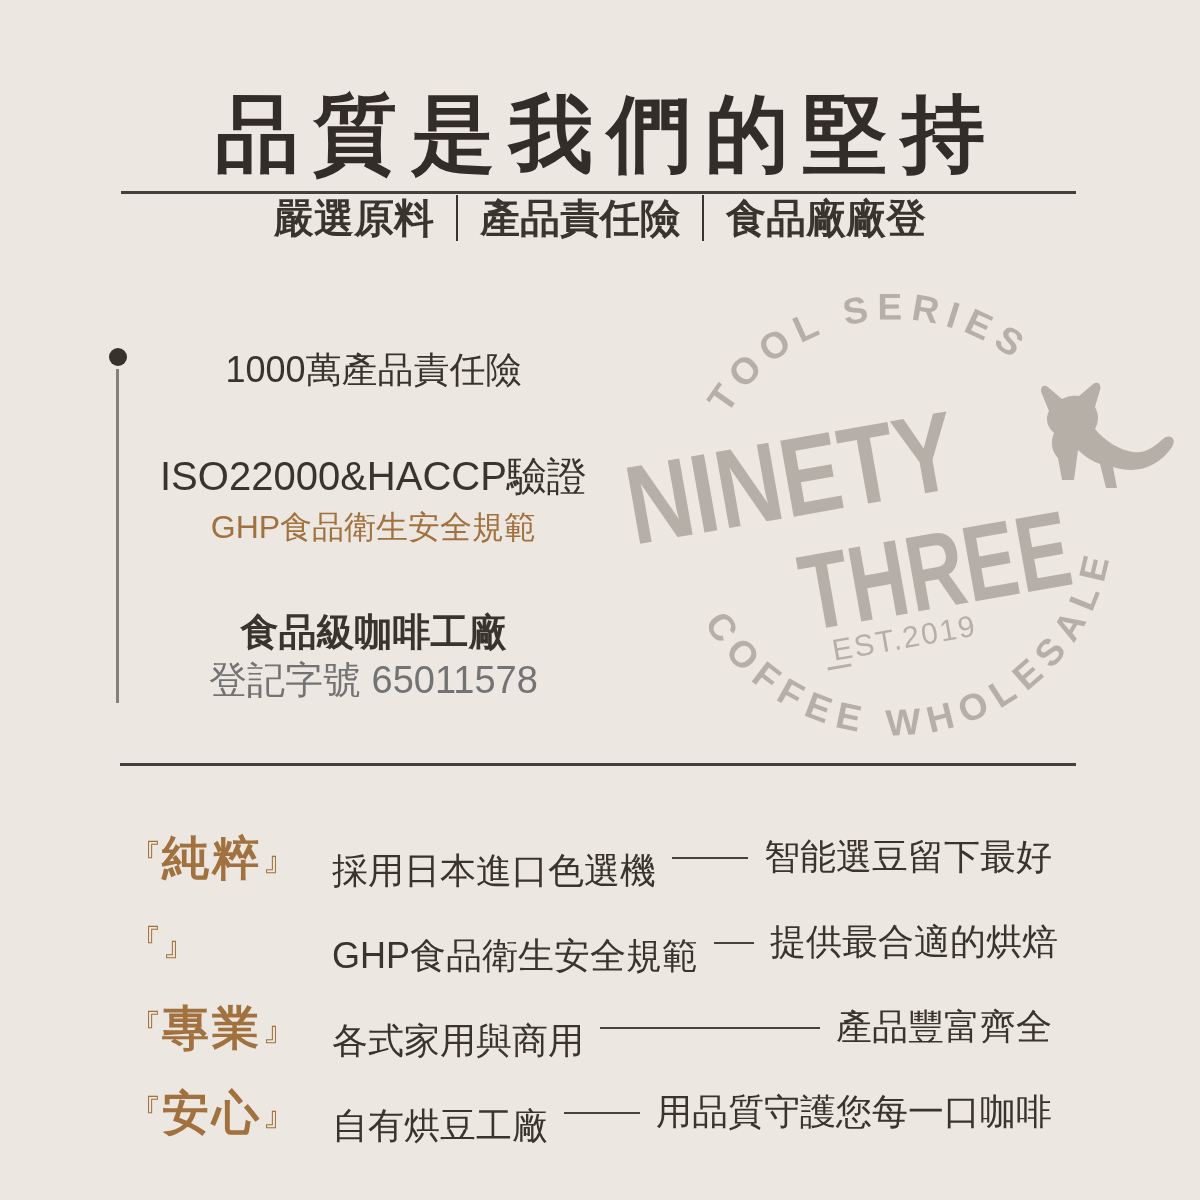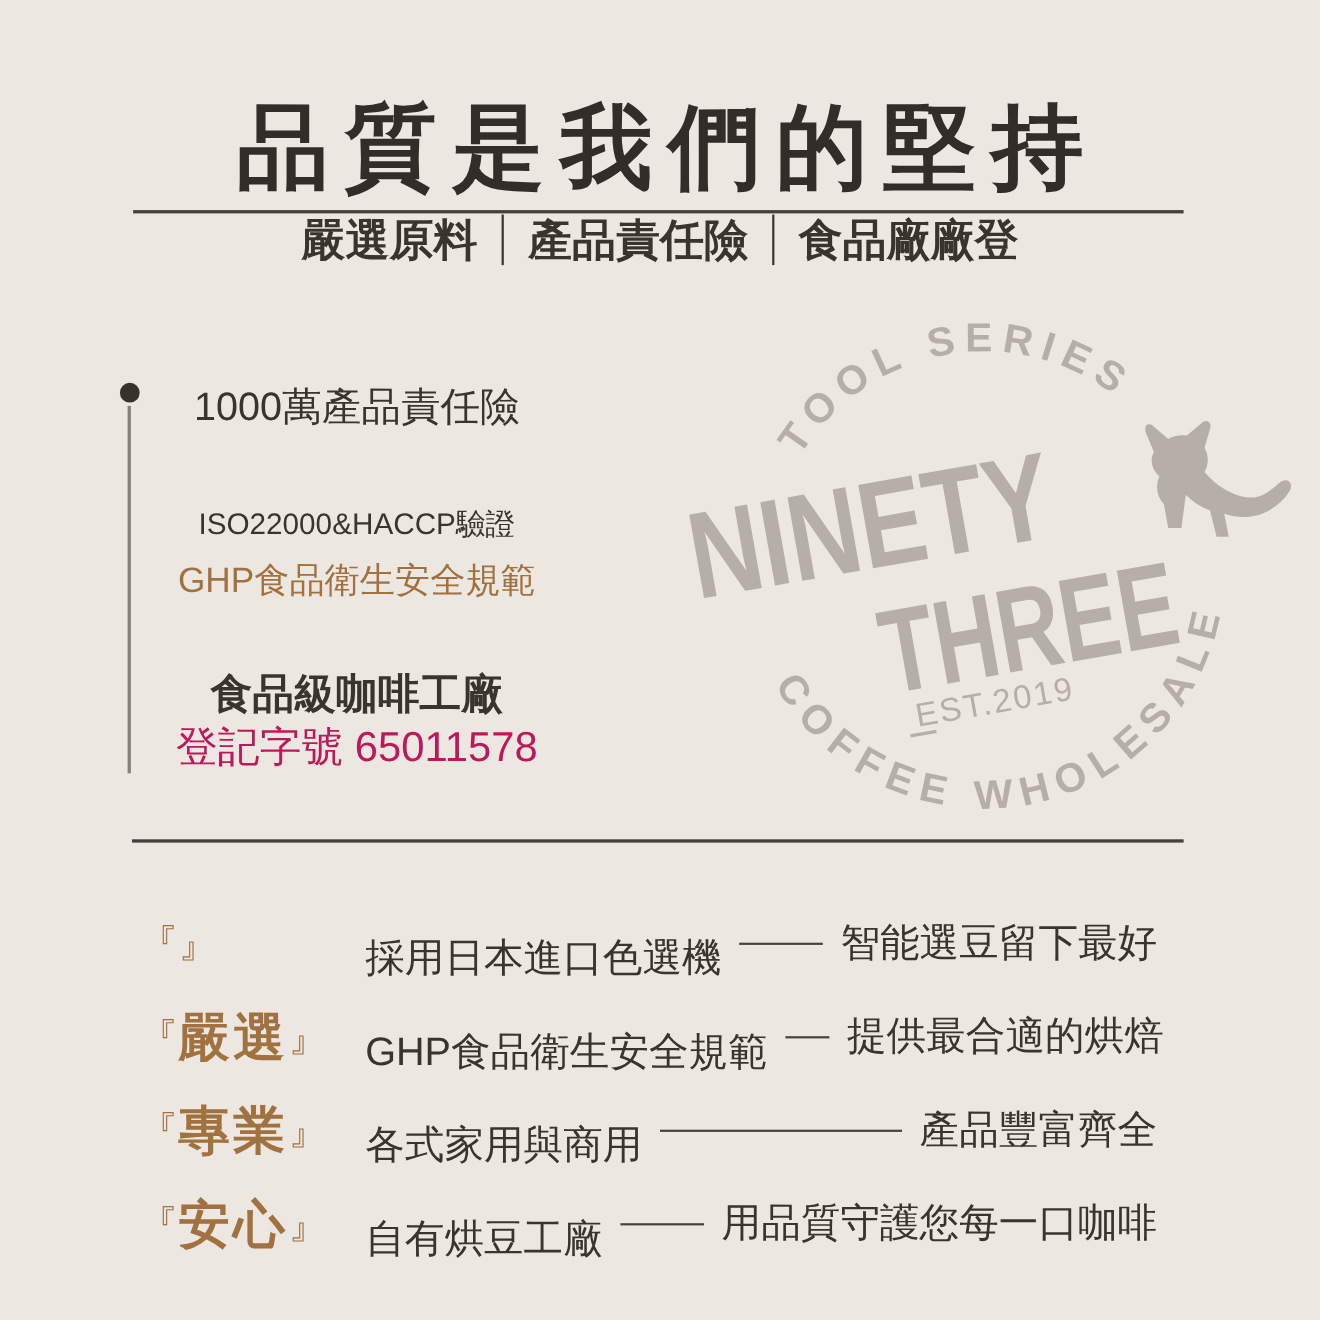--- a/index.html
+++ b/index.html
@@ -37,24 +37,24 @@
   .timeline-line{
     position:absolute;left:116px;top:369px;width:3px;height:334px;
     background:#86807a;
   }
   
   .certs{position:absolute;left:160px;top:346px;white-space:nowrap;}
   .cert-group{margin:0;}
   .cert-group + .cert-group{margin-top:56px;}
   .cert-line{color:#3a342f;text-align:center;}
   .cert-line.l-first{font-size:36px;line-height:48px;}
-  .cert-line.l-iso{font-size:27px;line-height:52px;}
+  .cert-line.l-iso{font-size:40px;line-height:52px;}
   .cert-line.l-ghp{font-size:32px;line-height:50px;color:#a1723f;}
   .cert-line.l-factory{font-size:38px;line-height:48px;font-weight:700;margin-top:12px;}
-  .cert-line.l-reg{font-size:38px;line-height:48px;color:#be185d;}
+  .cert-line.l-reg{font-size:38px;line-height:48px;color:#737373;}
   
   .watermark{position:absolute;left:620px;top:280px;width:560px;height:470px;}
   
   .features{position:absolute;left:126px;top:815px;width:926px;}
   .feature-row{height:85px;display:flex;align-items:center;}
   .feature-label{
     width:206px;flex:none;display:flex;align-items:center;
     color:#a1723f;white-space:nowrap;
   }
   .bracket{font-size:36px;font-weight:400;line-height:60px;}
@@ -128,31 +128,31 @@
          C76,91 68,86 62,80 L58,110 Z"></path>
   </svg>
 
   <div class="divider divider-bottom"></div>
 
   <div class="features">
 
     <div class="feature-row">
       <div class="feature-label">
         <span class="bracket">『</span>
+        <span class="label-text">純粹</span>
         <span class="bracket">』</span>
       </div>
       <div class="feature-desc">採用日本進口色選機</div>
       <div class="feature-line"></div>
       <div class="feature-result">智能選豆留下最好</div>
     </div>
 
     <div class="feature-row">
       <div class="feature-label">
         <span class="bracket">『</span>
-        <span class="label-text">嚴選</span>
         <span class="bracket">』</span>
       </div>
       <div class="feature-desc">GHP食品衛生安全規範</div>
       <div class="feature-line"></div>
       <div class="feature-result">提供最合適的烘焙</div>
     </div>
 
     <div class="feature-row">
       <div class="feature-label">
         <span class="bracket">『</span>

